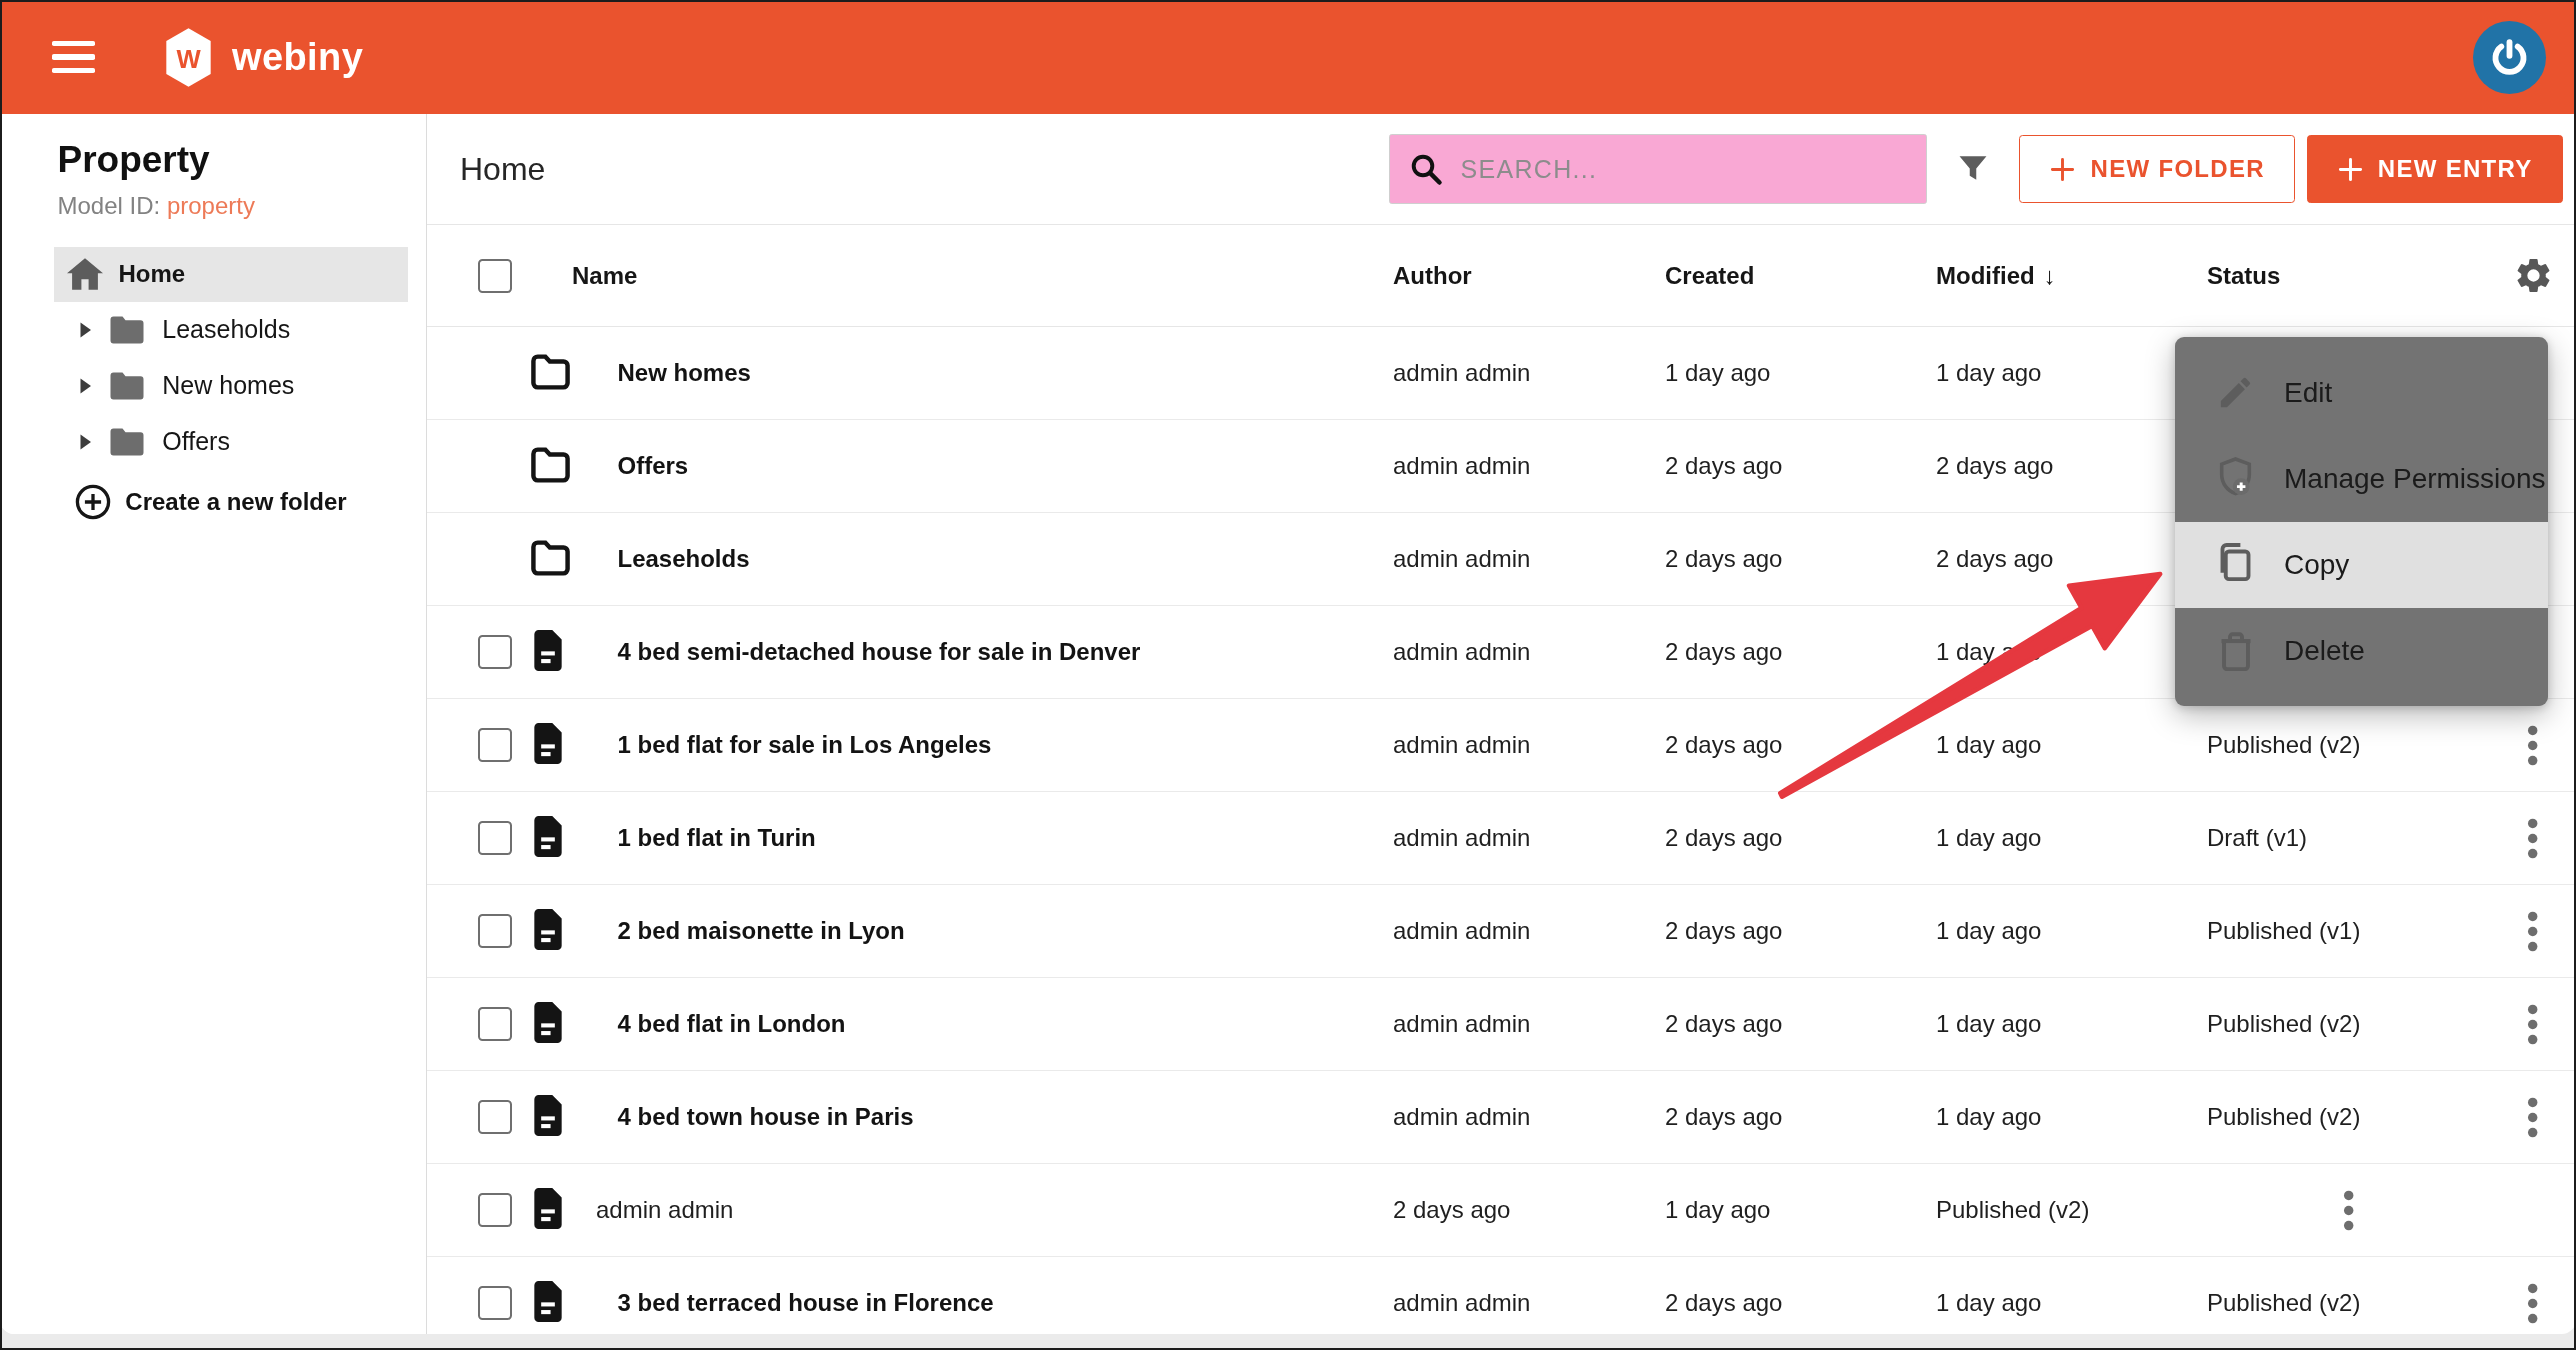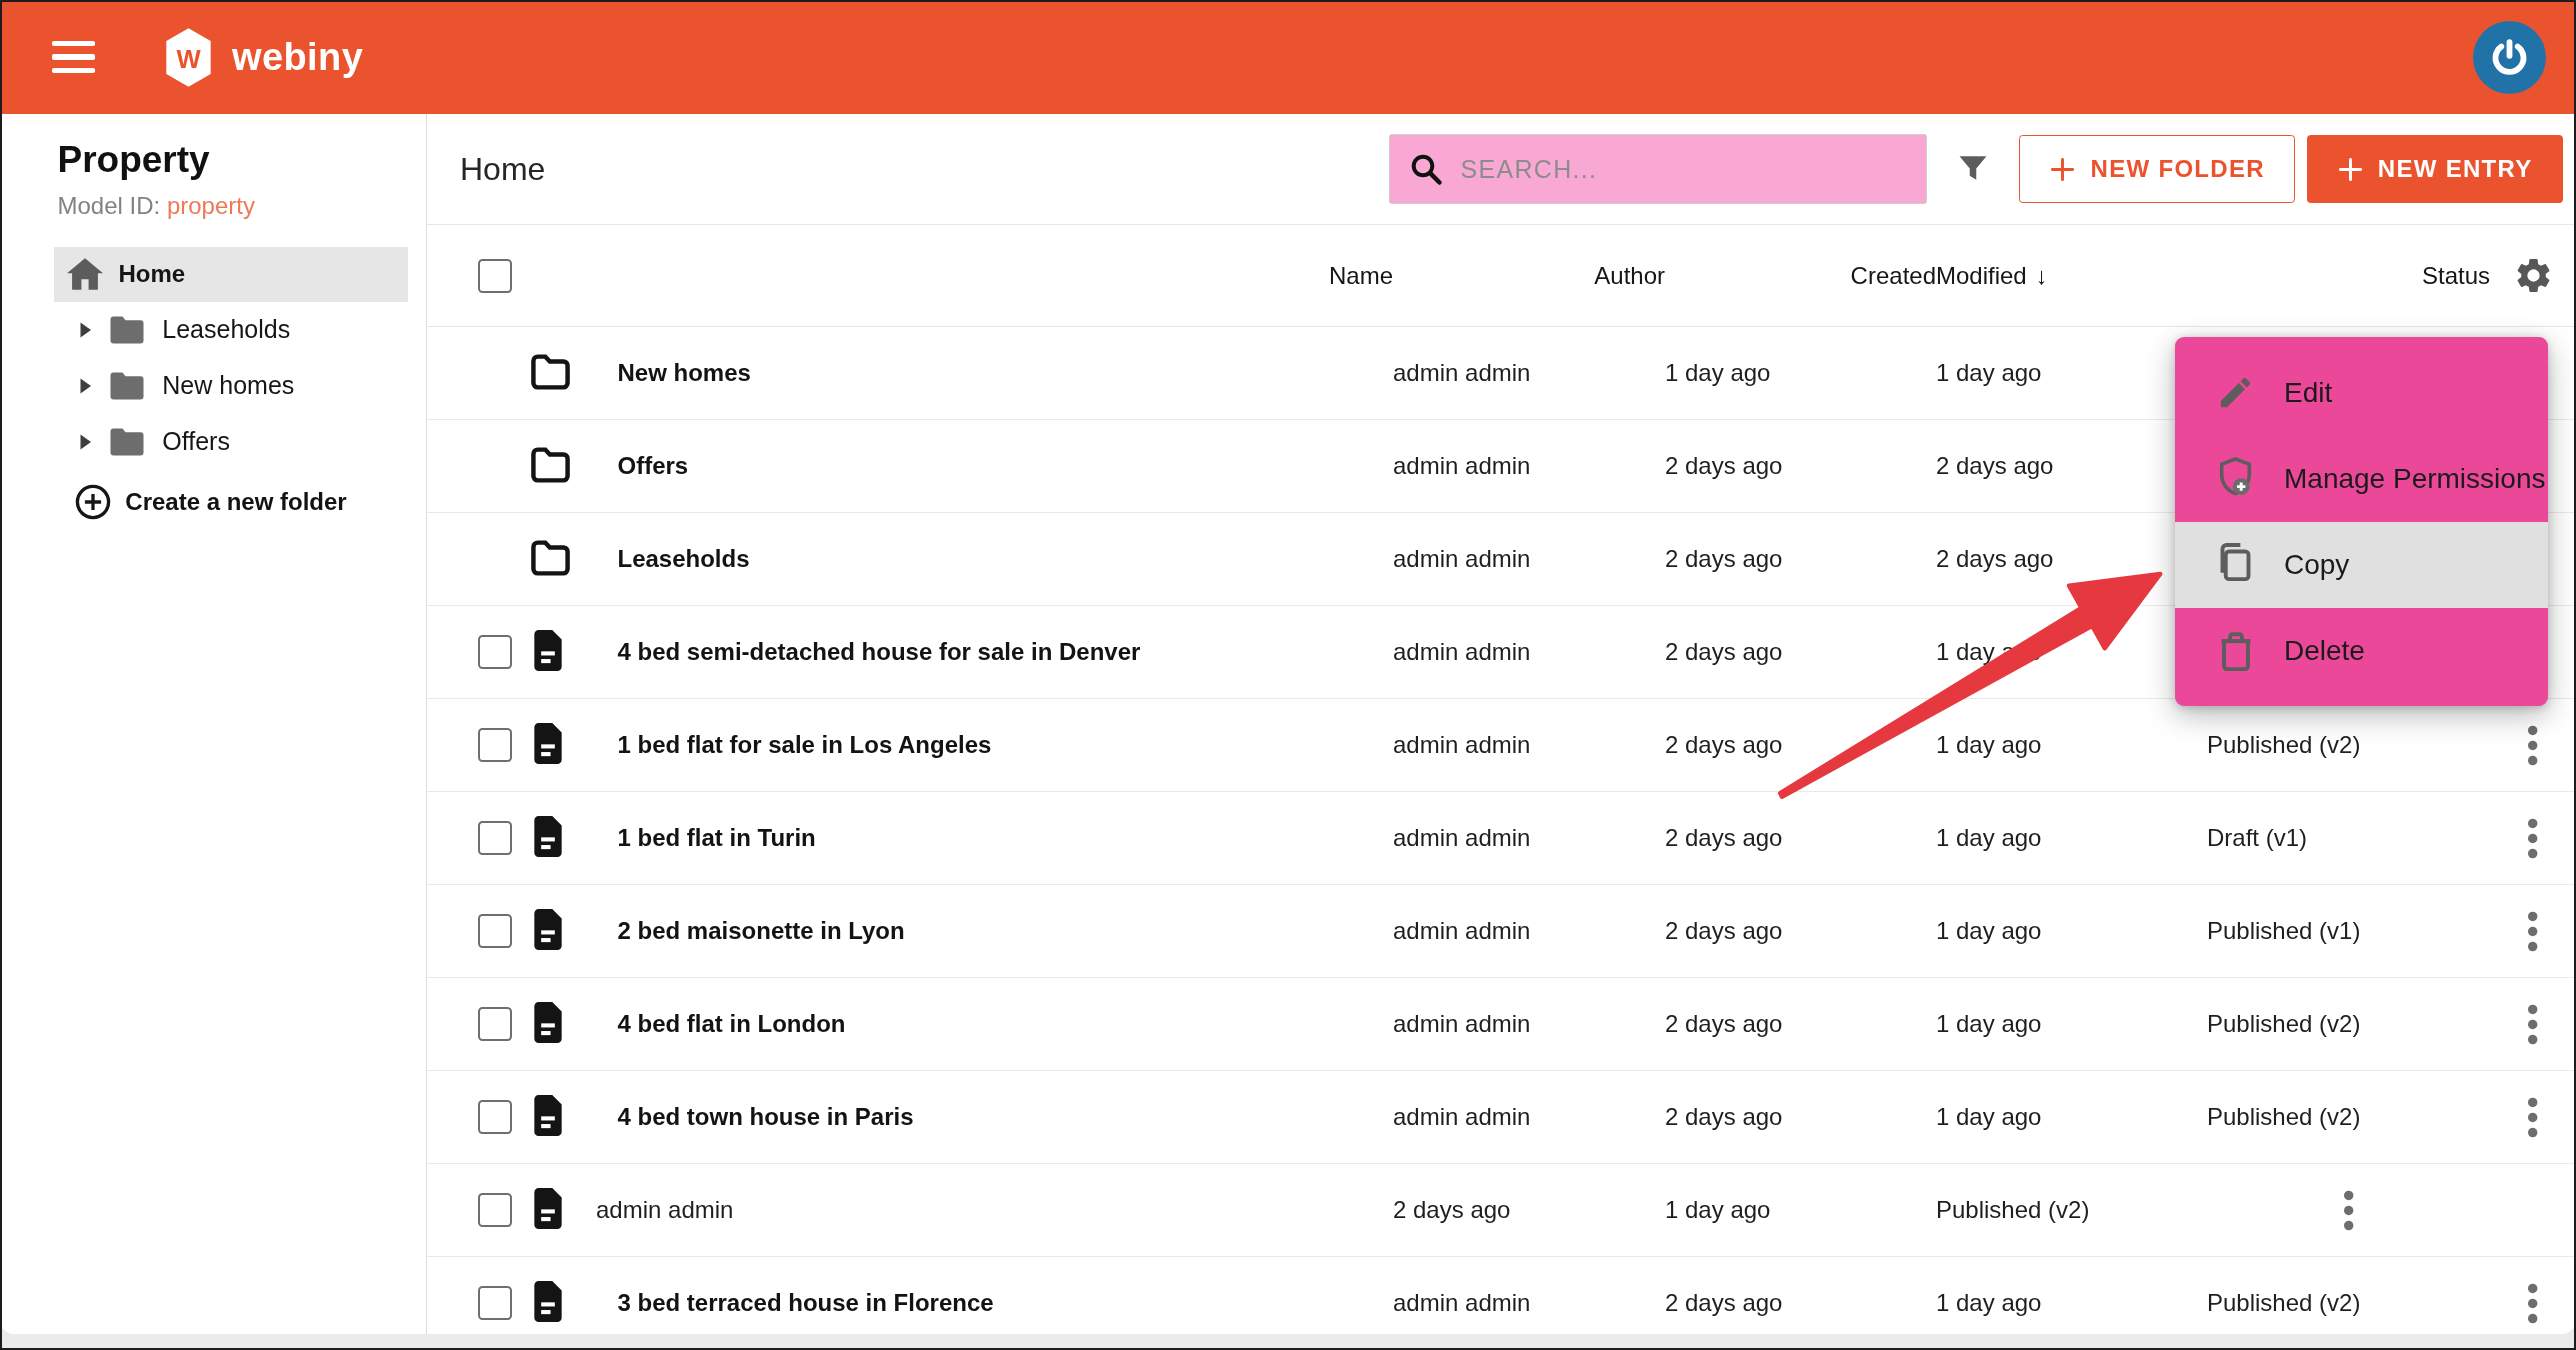--- a/index.html
+++ b/index.html
@@ -43,34 +43,34 @@
   .search{margin-left:auto;width:538px;height:70px;border:1.8px solid #cfcfcf;border-radius:2.7px;display:flex;align-items:center;padding:0 18px;gap:14.3px;box-sizing:border-box;background:#f9a8d4;}
   .search input{border:none;outline:none;flex:1;font-family:inherit;font-size:25px;letter-spacing:0.9px;color:#333;background:transparent;}
   .search input::placeholder{color:#8c8c8c;letter-spacing:1.3px;}
   .filter-btn{margin:0 29px;display:flex;cursor:pointer;}
   .btn{height:68px;border-radius:3.6px;display:inline-flex;align-items:center;justify-content:center;gap:14.3px;font-size:24px;font-weight:600;letter-spacing:1.3px;padding:0 29px;cursor:pointer;box-sizing:border-box;white-space:nowrap;}
   .btn-outline{border:1.8px solid var(--accent);color:var(--accent);background:#fff;margin-right:11.6px;}
   .btn-filled{border:1.8px solid var(--accent);background:var(--accent);color:#fff;}
 
   
   .grid{display:grid;grid-template-columns:70px 66px 1fr 272px 271px 271px 283px 86px;align-items:center;padding-left:33px;box-sizing:border-box;}
-  .thead{height:102px;flex:none;border-bottom:0.9px solid var(--border);font-size:24px;font-weight:normal;color:var(--ink);text-align:right;}
+  .thead{height:102px;flex:none;border-bottom:0.9px solid var(--border);font-size:24px;font-weight:bold;color:var(--ink);}
   .th-name{grid-column:2/4;padding-left:42px;}
   .th-mod{display:flex;align-items:center;gap:9px;cursor:pointer;}
   .th-gear{display:flex;justify-content:center;cursor:pointer;}
   .tbody{flex:1;overflow:hidden;}
   .trow{height:93px;border-bottom:0.9px solid #eaeaea;}
   .cb{width:34px;height:34px;border:2.7px solid #6f6f6f;border-radius:4.5px;background:#fff;margin:0 auto;cursor:pointer;box-sizing:border-box;}
   .cell-icon{display:flex;align-items:center;}
   .cell-name{font-size:24px;font-weight:600;color:#131313;padding-left:21.5px;overflow:hidden;text-overflow:ellipsis;white-space:nowrap;cursor:pointer;}
   .cell-txt{font-size:24px;color:var(--ink2);}
   .cell-kebab{display:flex;justify-content:center;cursor:pointer;}
 
   
-  .menu{position:absolute;left:2175px;top:337px;width:373px;background:#ec4899;border-radius:9px;padding:12.5px 0;z-index:40;
+  .menu{position:absolute;left:2175px;top:337px;width:373px;background:#737373;border-radius:9px;padding:12.5px 0;z-index:40;
         box-shadow:0 9px 30px rgba(0,0,0,.28),0 1.8px 9px rgba(0,0,0,.16);}
   .menu-item{height:86px;display:flex;align-items:center;gap:27px;padding-left:39px;font-size:28px;color:#1b1b1b;cursor:pointer;}
   .menu-item.hl{background:var(--menu-hl);}
   .menu-item .micon{width:43px;display:flex;justify-content:center;}
 
   .arrow-layer{position:absolute;inset:0;z-index:60;pointer-events:none;}
 </style>
 </head>
 <body>
 

